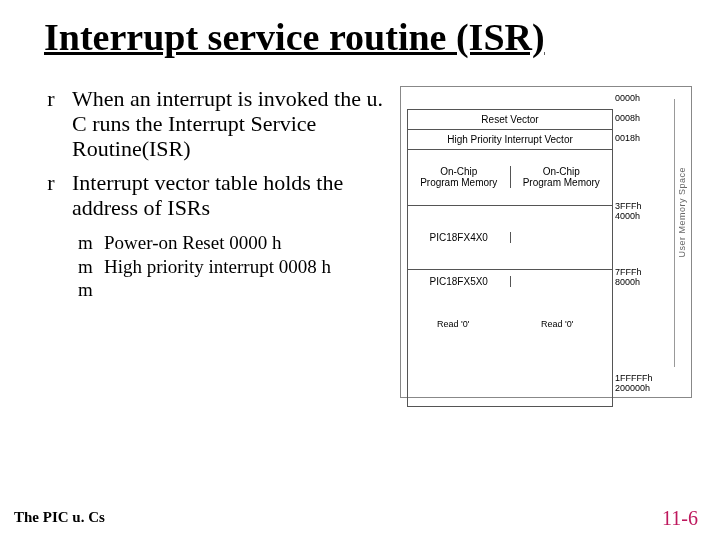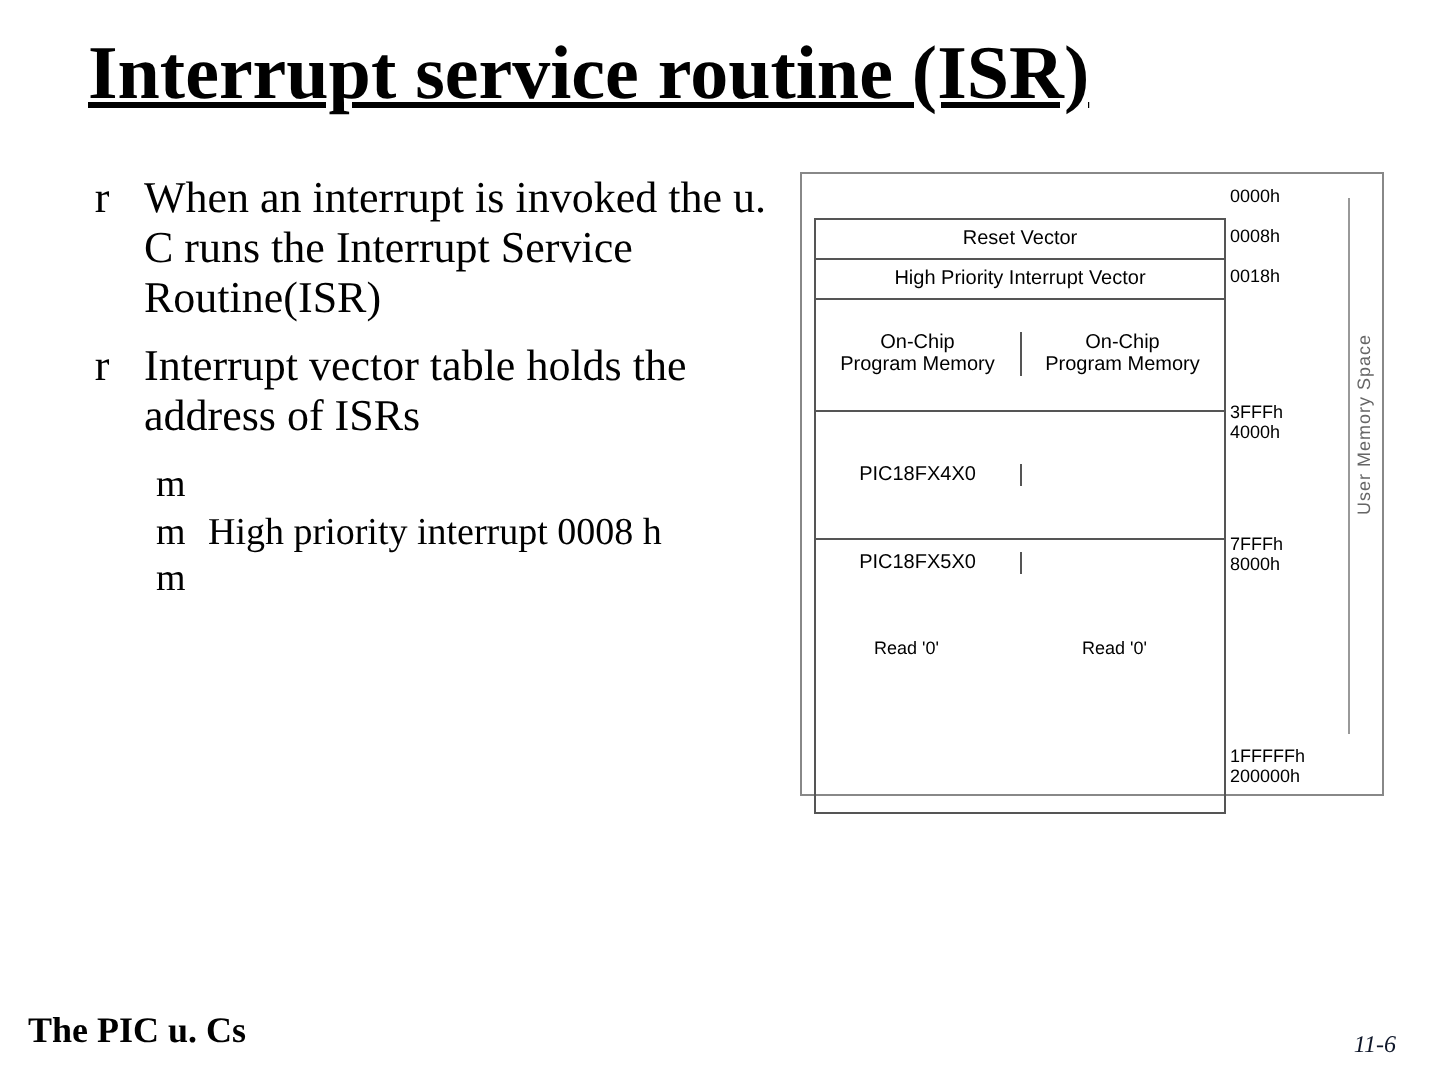--- a/index.html
+++ b/index.html
@@ -72,26 +72,26 @@
     writing-mode:vertical-rl;transform:rotate(180deg);
     letter-spacing:0.5px;
   }
   .arrowbar{
     position:absolute;right:16px;top:12px;bottom:30px;width:0;
     border-right:1px solid #999;
   }
   .footer-l{
     position:absolute;left:14px;bottom:14px;
     font-family:"Comic Sans MS",cursive;
-    font-weight:700;font-size:18px;
+    font-weight:700;font-size:15px;
   }
   .footer-r{
     position:absolute;right:22px;bottom:10px;
     font-family:"Comic Sans MS",cursive;
-    color:#0f172a;font-size:12px;font-style:italic;
+    color:#be185d;font-size:20px;
   }
   .readlbl{position:absolute;font-size:9px;top:232px}
 </style>
 </head>
 <body>
 
 <div class="slide">
   <h1 class="title">Interrupt service routine (ISR)</h1>
   <div class="body">
     <div class="left">
@@ -101,20 +101,21 @@
           <span>When an interrupt is invoked the u. C runs the Interrupt Service Routine(ISR)</span>
         </li>
         <li>
           <span class="bmark">r</span>
           <span>Interrupt vector table holds the address of ISRs</span>
         </li>
       </ul>
       <ul class="sub">
         <li>
           <span class="smark">m</span>
+          <span>Power-on Reset 0000 h</span>
         </li>
         <li>
           <span class="smark">m</span>
           <span>High priority interrupt 0008 h</span>
         </li>
         <li>
           <span class="smark">m</span>
         </li>
       </ul>
     </div>

